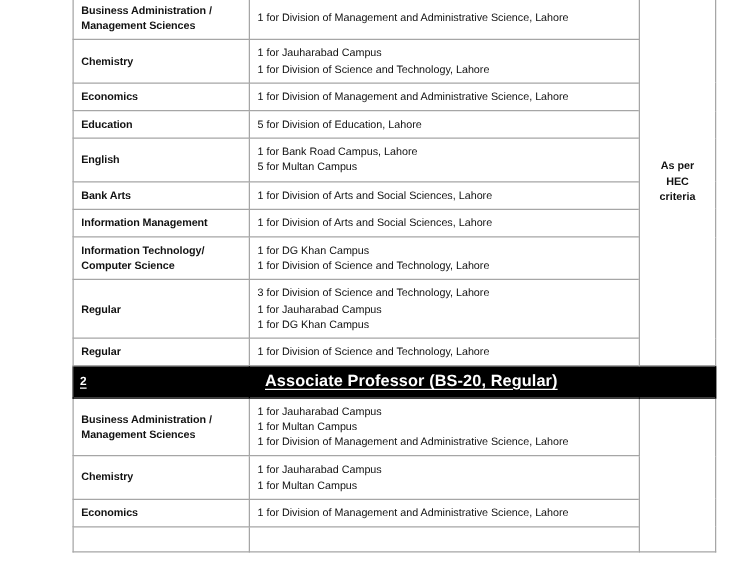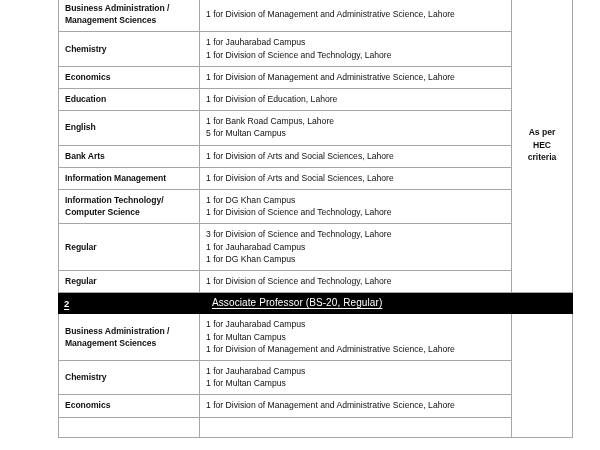--- a/index.html
+++ b/index.html
@@ -72,22 +72,22 @@
     padding-bottom: 3px;
   }
   tr.section-row td.sec-num {
     width: 28px;
     text-align: left;
     padding-left: 5px;
     font-weight: bold;
     font-size: 9.5px;
   }
   tr.section-row td.sec-title {
-    font-weight: normal;
-    font-size: 10px;
+    font-weight: bold;
+    font-size: 13px;
     padding-left: 12px;
     letter-spacing: 0.1px;
     margin-top: 30px;
   }
   .u { text-decoration: underline; text-underline-offset: 1.5px; }
   
   tr.partial td { height: 10px; }
 </style>
 </head>
 <body>
@@ -117,21 +117,21 @@
 1 for Division of Science and Technology, Lahore</td>
         </tr>
 
         <tr>
           <td class="dept">Economics</td>
           <td class="posts">1 for Division of Management and Administrative Science, Lahore</td>
         </tr>
 
         <tr>
           <td class="dept">Education</td>
-          <td class="posts">1 for Division of Education, Lahore</td>
+          <td class="posts">5 for Division of Education, Lahore</td>
         </tr>
 
         <tr>
           <td class="dept">English</td>
           <td class="posts">1 for Bank Road Campus, Lahore
 5 for Multan Campus</td>
         </tr>
 
         <tr>
           <td class="dept">Bank Arts</td>

